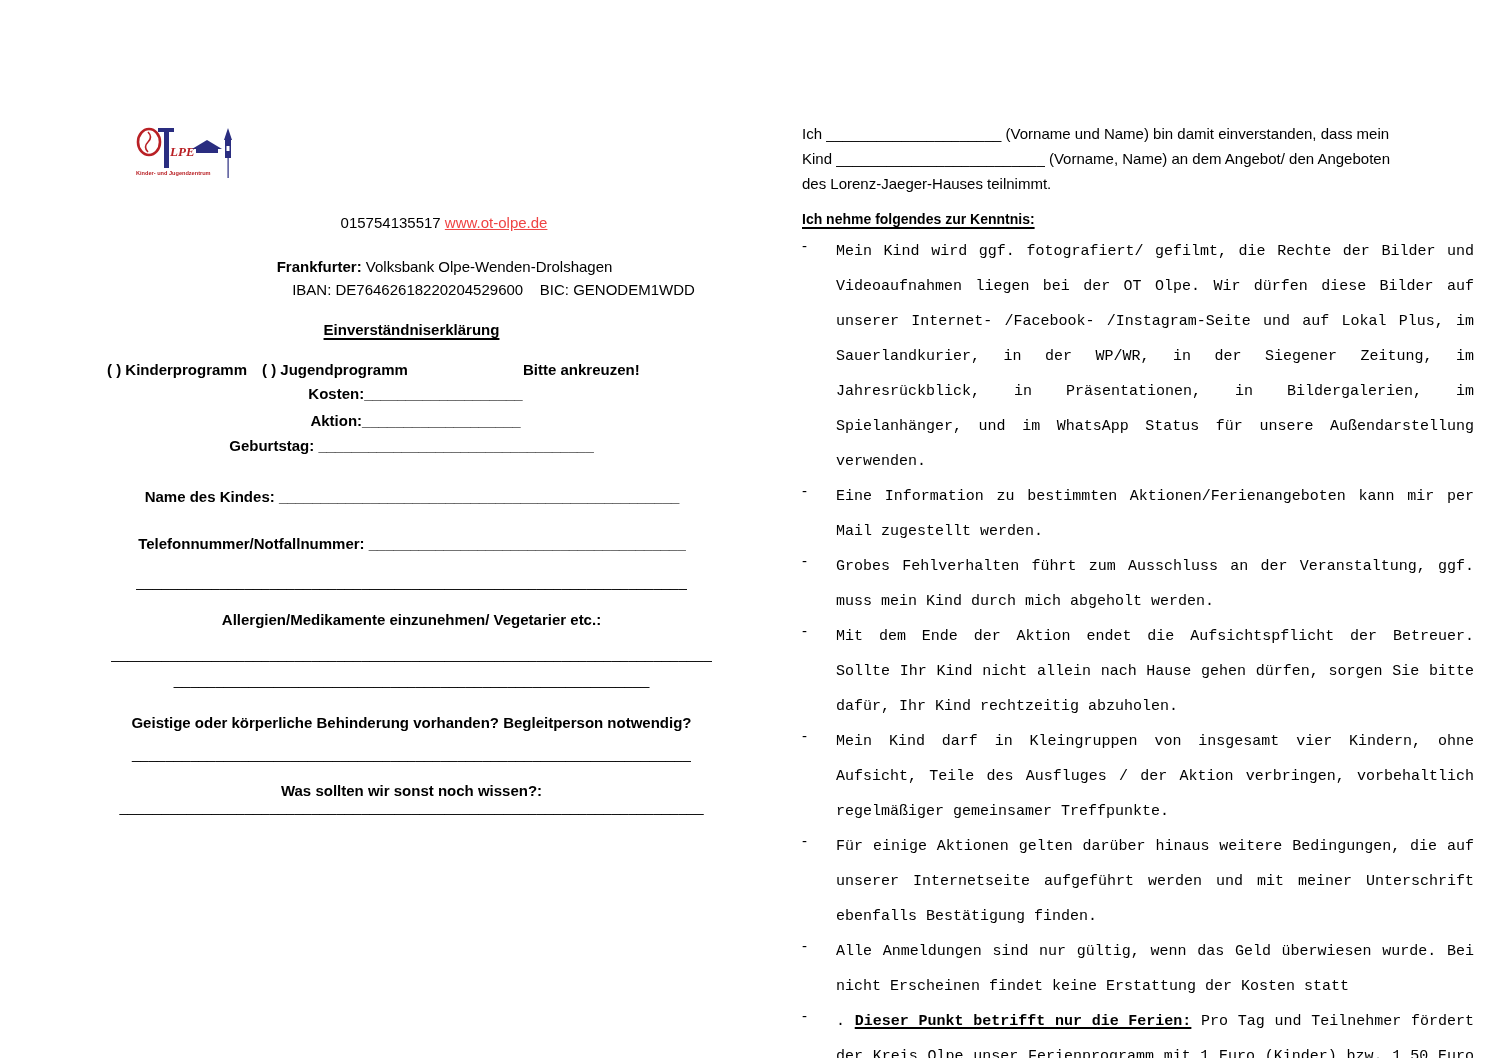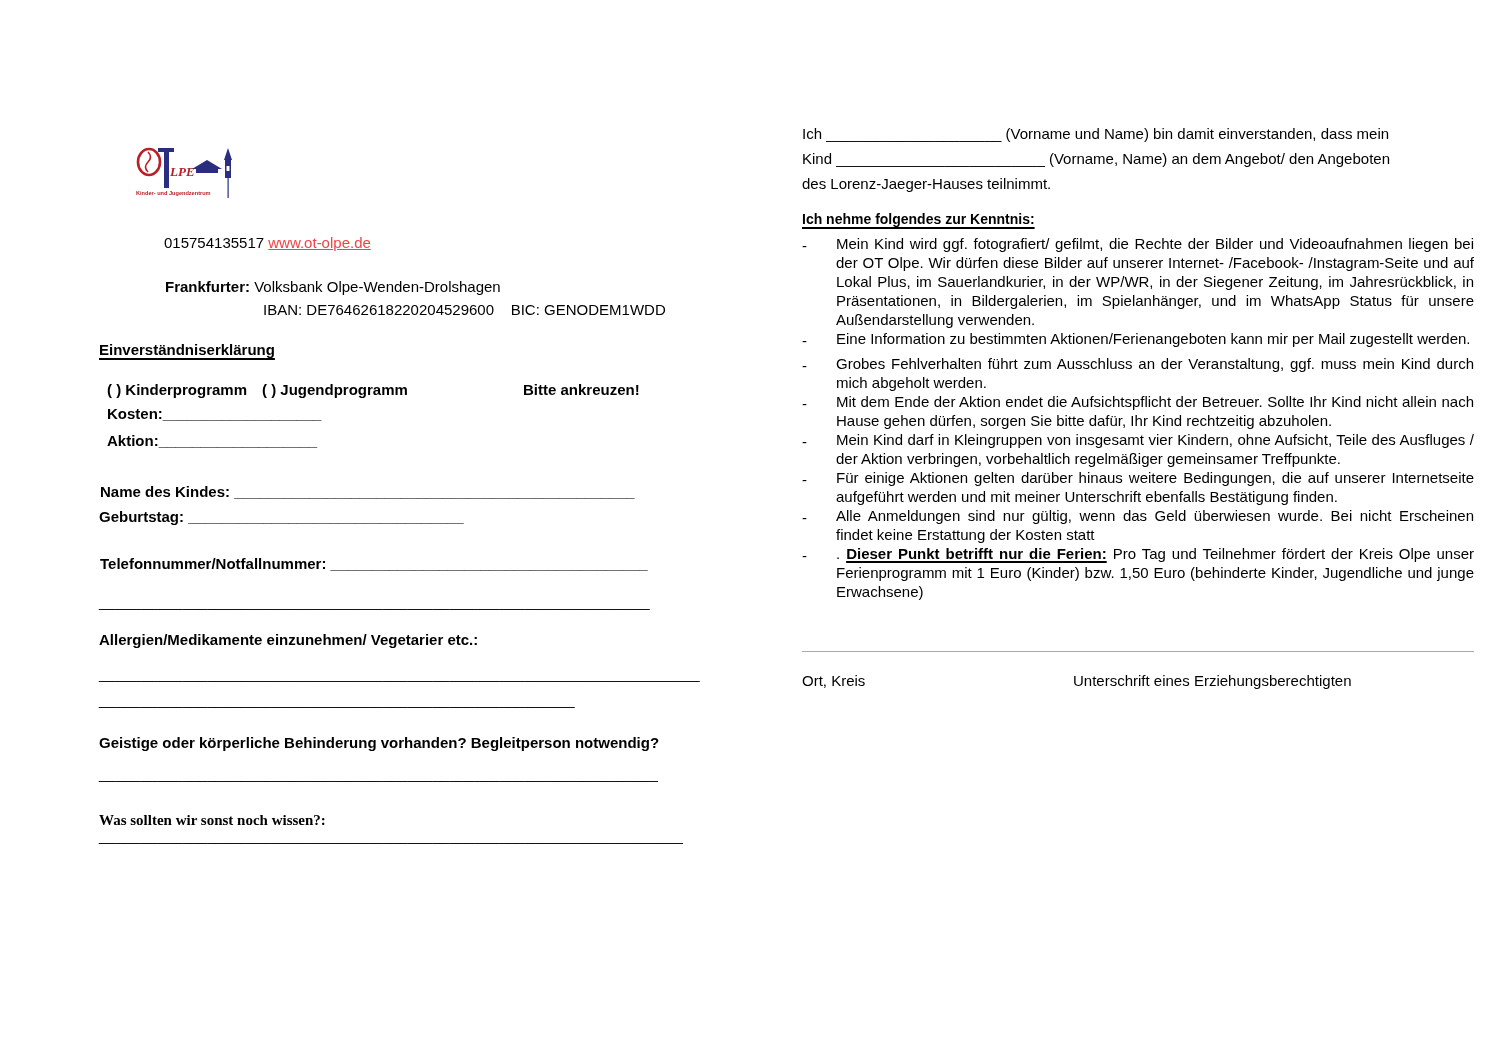--- a/index.html
+++ b/index.html
@@ -1,21 +1,21 @@
 <!DOCTYPE html>
 <html><head>
 <meta charset="utf-8">
 <style>
   html,body{margin:0;padding:0;}
   body{
     width:1497px;height:1058px;background:#ffffff;position:relative;
     font-family:"Liberation Sans", sans-serif;color:#000;overflow:hidden;
   }
   .col{position:absolute;font-size:15px;}
-  .left-col{left:99px;top:146px;width:625px;}
+  .left-col{left:99px;top:126px;width:625px;text-align:center;}
   .right-col{left:802px;top:121px;width:672px;}
   p{margin:0;line-height:16px;}
   .b{font-weight:bold;}
   .logo{display:block;margin-left:37px;}
   .addr{margin:10px 0 0 65px;line-height:23px;}
   .addr a{color:#ef4444;text-decoration:underline;}
   .konto{margin:21px 0 0 66px;line-height:23px;}
   .iban{white-space:pre-wrap;padding-left:98px;display:inline-block;}
   .sec-title{
     margin-top:21px;font-weight:bold;
@@ -31,32 +31,32 @@
   .name{margin:35px 0 0 1px;}
   .geb{margin:9px 0 0 0;}
   .tel{margin:31px 0 0 1px;}
   .uline{font-weight:normal;letter-spacing:0;}
   .ul1{margin-top:22px;}
   .allerg{margin-top:22px;}
   .al1{margin-top:18px;}
   .al2{margin-top:10px;}
   .behind{margin-top:27px;}
   .bl1{margin-top:15px;}
-  .sonst{margin-top:30px;font-family:Liberation Serif, serif;}
+  .sonst{margin-top:21px;}
   .sl1{}
   
   .intro p{line-height:25px;}
   .notice-title{
     margin-top:15px;font-weight:bold;font-size:14px;
     text-decoration:underline;text-decoration-thickness:2px;text-underline-offset:3px;
   }
   .bullets{margin-top:7px;}
   .bullet{display:flex;}
   .bullet .marker{width:34px;flex:0 0 34px;line-height:24.5px;}
-  .bullet .btext{flex:1;text-align:justify;line-height:19px;}
+  .bullet .btext{flex:1;text-align:justify;line-height:35px;font-family:Liberation Mono, monospace;}
   .emph{font-weight:bold;text-decoration:underline;text-decoration-thickness:2px;text-underline-offset:2px;}
   .sep{border:none;border-top:1px solid #a9a9a9;margin:50px 0 0 0;}
   .sig-row{margin-top:20px;display:flex;}
   .sig-row .sig-left{width:271px;flex:0 0 271px;}
 </style>
 </head>
 <body>
 
 <div>
 
@@ -89,22 +89,22 @@
 
     <div class="check-row">
       <span class="opt1">( ) Kinderprogramm</span>
       <span class="opt2">( ) Jugendprogramm</span>
       <span class="note">Bitte ankreuzen!</span>
     </div>
 
     <p class="field kosten">Kosten:___________________</p>
     <p class="field aktion">Aktion:___________________</p>
 
+    <p class="field geb">Geburtstag: _________________________________</p>
     <p class="field name">Name des Kindes: ________________________________________________</p>
-    <p class="field geb">Geburtstag: _________________________________</p>
 
     <p class="field tel">Telefonnummer/Notfallnummer: ______________________________________</p>
     <p class="uline ul1">__________________________________________________________________</p>
 
     <p class="field allerg">Allergien/Medikamente einzunehmen/ Vegetarier etc.:</p>
     <p class="uline al1">________________________________________________________________________</p>
     <p class="uline al2">_________________________________________________________</p>
 
     <p class="field behind">Geistige oder körperliche Behinderung vorhanden? Begleitperson notwendig?</p>
     <p class="uline bl1">___________________________________________________________________</p>

